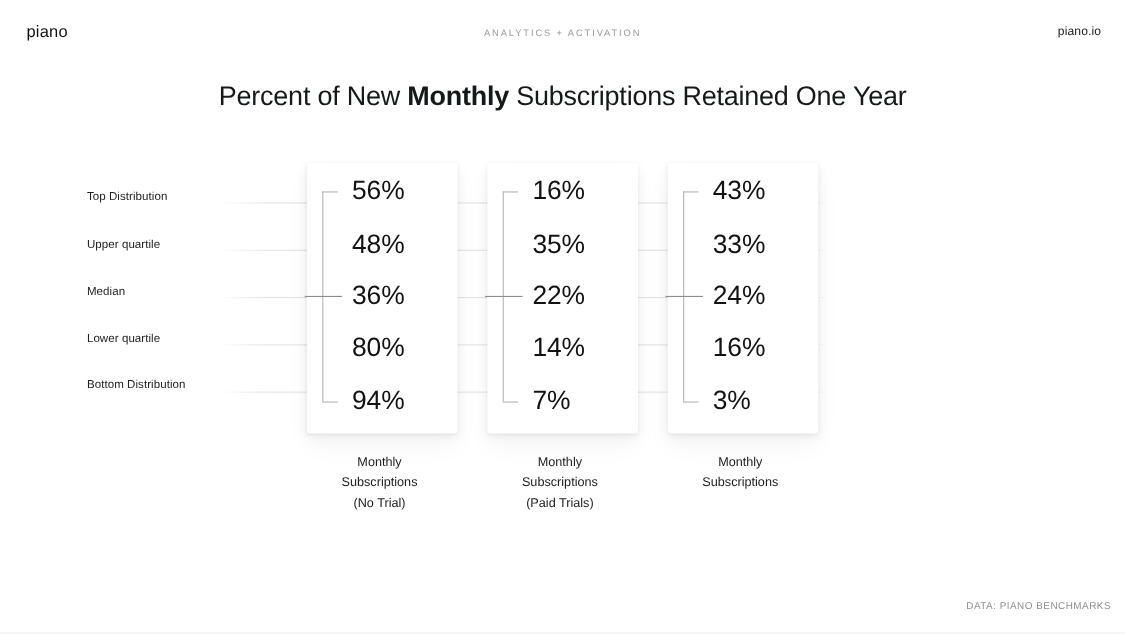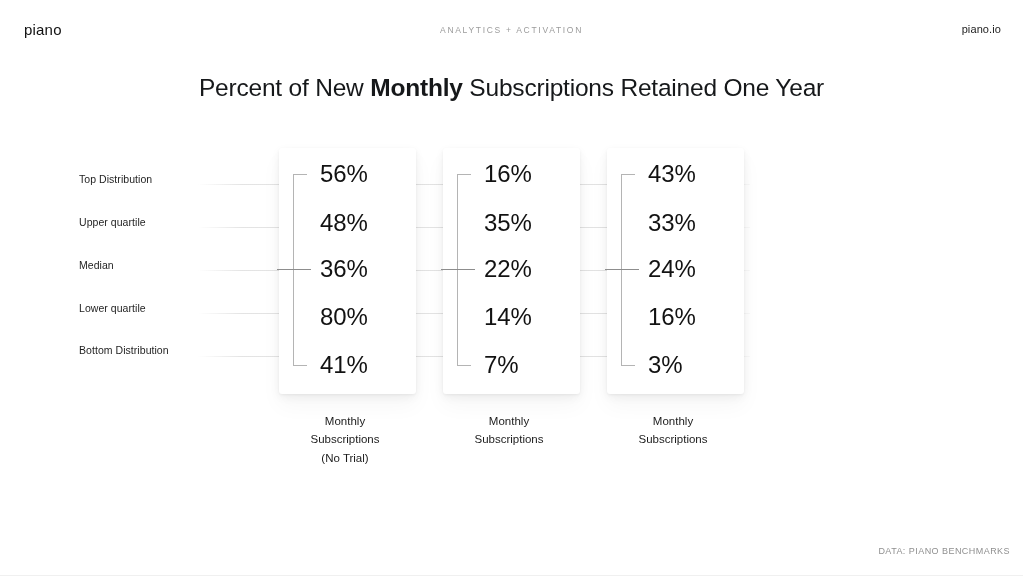--- a/index.html
+++ b/index.html
@@ -222,21 +222,21 @@
       <div class="whisker-cap" style="left:621px; top:174px"></div>
       <div class="whisker-stem" style="left:621px; top:174px; height:191px"></div>
       <div class="whisker-cap" style="left:621px; top:365px"></div>
       <div class="median-tick" style="left:605px; top:269px"></div>
     </div>
 
     <div class="value" style="left:320px; top:174px">56%</div>
     <div class="value" style="left:320px; top:223px">48%</div>
     <div class="value" style="left:320px; top:269px">36%</div>
     <div class="value" style="left:320px; top:317px">80%</div>
-    <div class="value" style="left:320px; top:365px">41%</div>
+    <div class="value" style="left:320px; top:365px">94%</div>
 
     <div class="value" style="left:484px; top:174px">16%</div>
     <div class="value" style="left:484px; top:223px">35%</div>
     <div class="value" style="left:484px; top:269px">22%</div>
     <div class="value" style="left:484px; top:317px">14%</div>
     <div class="value" style="left:484px; top:365px">7%</div>
 
     <div class="value" style="left:648px; top:174px">43%</div>
     <div class="value" style="left:648px; top:223px">33%</div>
     <div class="value" style="left:648px; top:269px">24%</div>
@@ -244,20 +244,21 @@
     <div class="value" style="left:648px; top:365px">3%</div>
 
     <div class="caption" style="left:265px">
       <span>Monthly</span>
       <span>Subscriptions</span>
       <span>(No Trial)</span>
     </div>
     <div class="caption" style="left:429px">
       <span>Monthly</span>
       <span>Subscriptions</span>
+      <span>(Paid Trials)</span>
     </div>
     <div class="caption" style="left:593px">
       <span>Monthly</span>
       <span>Subscriptions</span>
     </div>
 
   </div>
 
   <div class="footer-note">DATA: PIANO BENCHMARKS</div>
 

